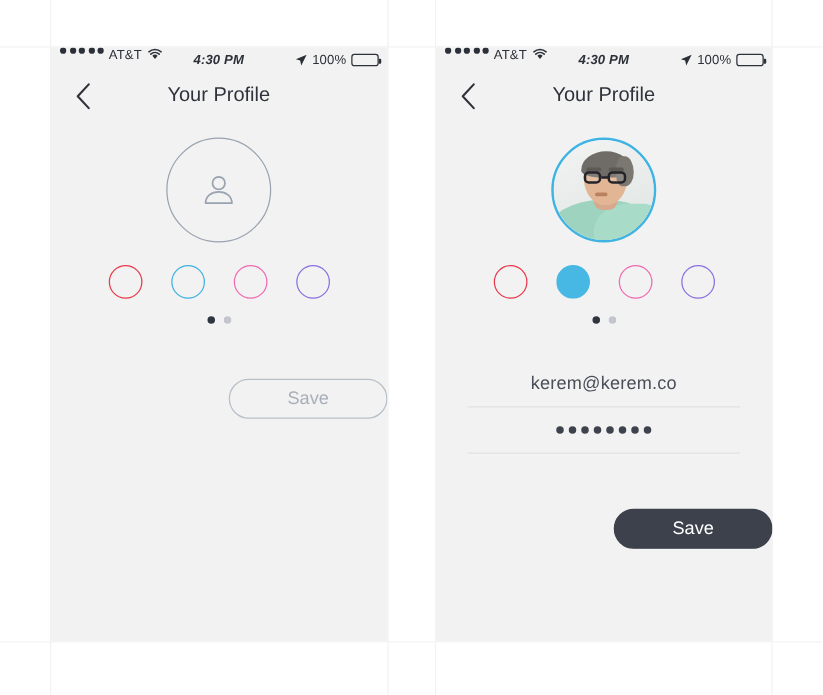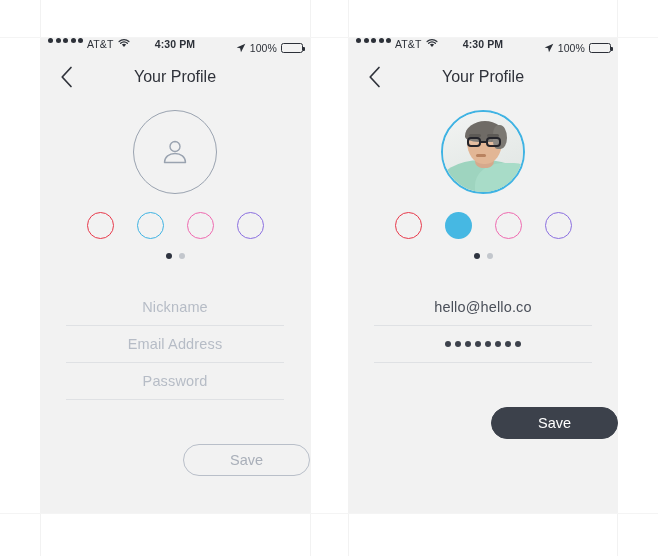--- a/index.html
+++ b/index.html
@@ -69,21 +69,21 @@
   .sb-carrier {
     font-size: 10.5px;
     color: #2c3038;
     letter-spacing: 0.1px;
   }
   .wifi-icon { display: block; margin-left: 1px; }
   .sb-center {
     position: absolute;
     left: 0; right: 0; top: 0;
     height: 20px;
-    display: flex; justify-content: center;
+    display: flex; align-items: center; justify-content: center; font-style: italic;
   }
   .sb-time {
     font-size: 10.5px;
     color: #2c3038;
     font-weight: bold;
     letter-spacing: 0.1px;
   }
   .sb-right {
     position: absolute;
     right: 7px; top: 0;
@@ -399,31 +399,20 @@
     <div class="swatch" style="border-color:#3fb3e3"></div>
     <div class="swatch" style="border-color:#ef6ab0"></div>
     <div class="swatch" style="border-color:#8b6fe0"></div>
   </div>
 
   <div class="pagedots">
     <i class="pd-on"></i>
     <i class="pd-off"></i>
   </div>
 
-  <div class="form">
-    <div class="field">
-      <span class="field-text placeholder">Nickname</span>
-    </div>
-    <div class="field">
-      <span class="field-text placeholder">Email Address</span>
-    </div>
-    <div class="field">
-      <span class="field-text placeholder">Password</span>
-    </div>
-  </div>
 
   <div class="save-wrap">
     <div class="save-btn save-ghost">Save</div>
   </div>
 </div>
 
 <div class="phone phone-right">
 
   <div class="statusbar">
     <div class="sb-left">
@@ -494,21 +483,21 @@
     <div class="swatch" style="border-color:#8b6fe0"></div>
   </div>
 
   <div class="pagedots">
     <i class="pd-on"></i>
     <i class="pd-off"></i>
   </div>
 
   <div class="form">
     <div class="field">
-      <span class="field-text value">hello@hello.co</span>
+      <span class="field-text value">kerem@kerem.co</span>
     </div>
     <div class="field">
       <span class="pwd-dots">
         <i></i>
           <i></i>
           <i></i>
           <i></i>
           <i></i>
           <i></i>
           <i></i>

